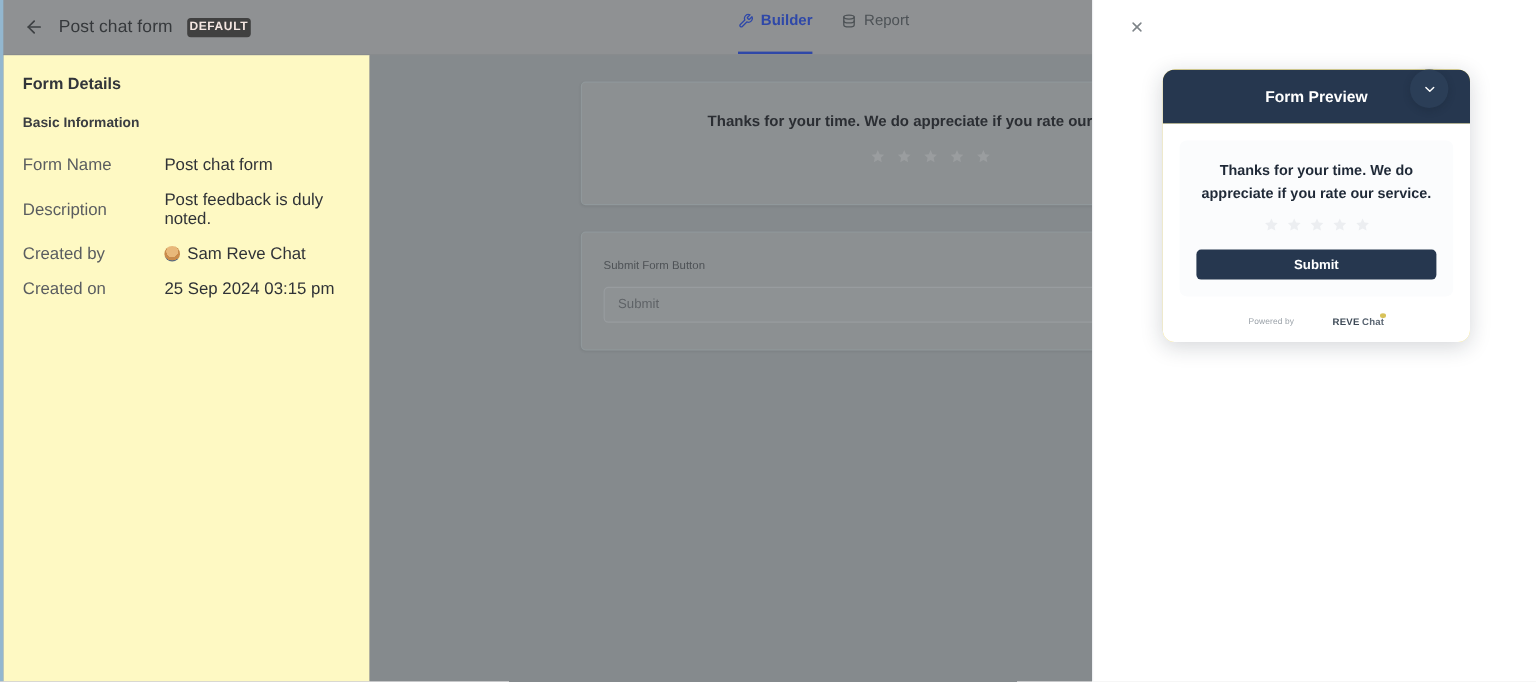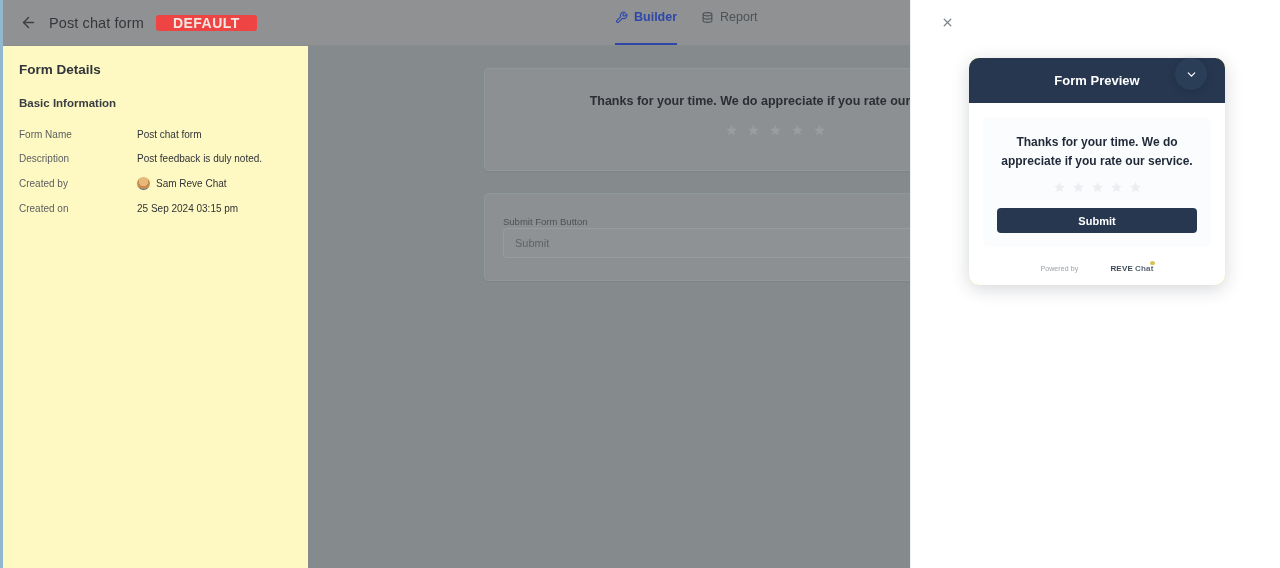--- a/index.html
+++ b/index.html
@@ -71,25 +71,25 @@
     color: #35383b;
     letter-spacing: 0.1px;
     white-space: nowrap;
   }
 
   .default-badge {
     display: inline-flex;
     align-items: center;
     justify-content: center;
     height: 16px;
-    padding: 0 17px;
+    padding: 0 2px;
     border-radius: 3px;
-    background: #ef4444;
+    background: #404040;
     color: #f4e6e1;
-    font-size: 14px;
+    font-size: 10px;
     font-weight: 700;
     letter-spacing: 0.5px;
     white-space: nowrap;
   }
 
   
   .header-tabs {
     position: absolute;
     left: 612px;
     bottom: 0;
@@ -143,21 +143,21 @@
     font-size: 11.5px;
     font-weight: 600;
     color: #3a3d41;
     margin-bottom: 20px;
   }
 
   .detail-row {
     display: flex;
     align-items: center;
     margin-bottom: 13px;
-    font-size: 10px;
+    font-size: 14px;
   }
   .detail-label {
     width: 118px;
     color: #5a5d60;
     flex: 0 0 118px;
   }
   .detail-value {
     color: #303337;
     display: flex;
     align-items: center;
@@ -218,21 +218,21 @@
   .star svg { display: block; width: 13px; height: 13px; }
 
   .card-submit {
     margin-top: 22px;
     padding: 22px 18px 22px 18px;
   }
 
   .field-label {
     font-size: 9.5px;
     color: #4e5256;
-    margin-bottom: 1px;
+    margin-bottom: 12px;
   }
 
   .field-input {
     width: 100%;
     height: 30px;
     border: 1px solid #989c9f;
     border-radius: 4px;
     background: #8e9294;
     color: #5f6367;
     font-size: 11px;

